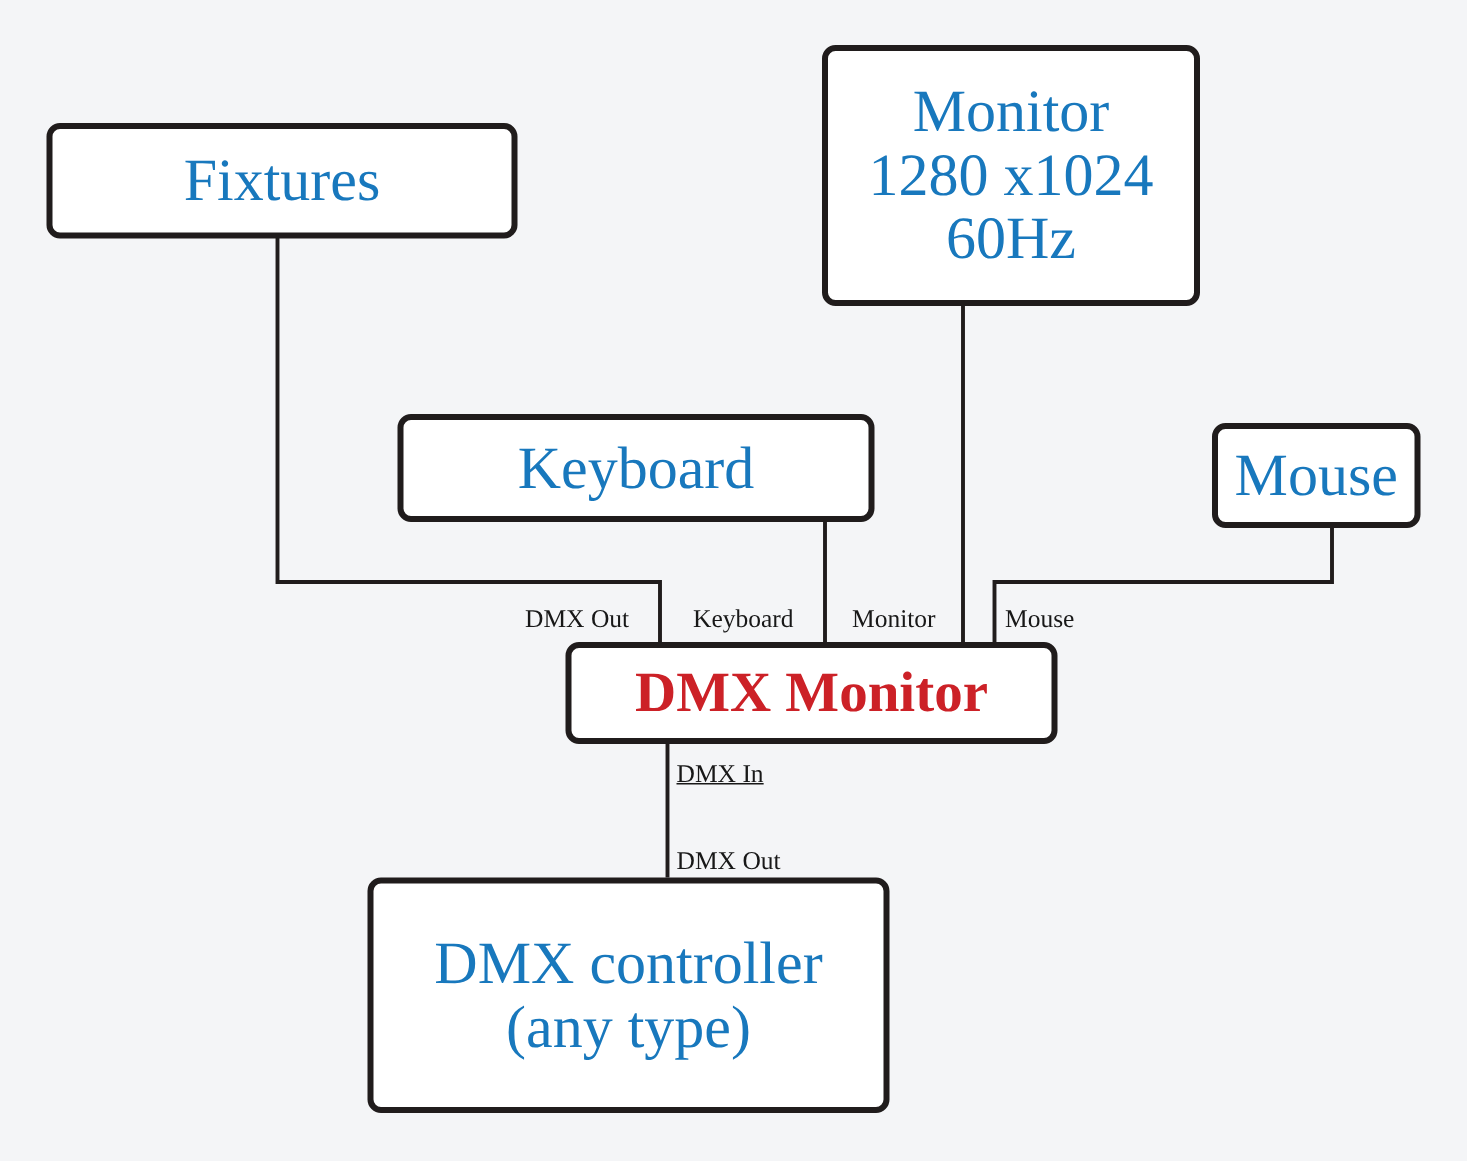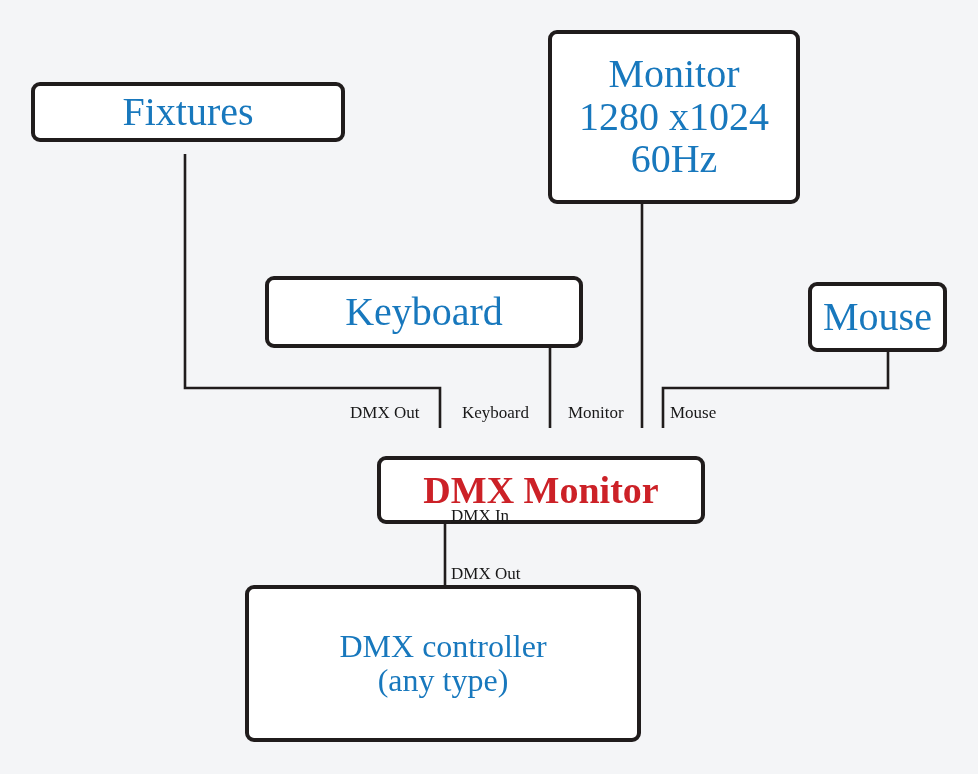--- a/index.html
+++ b/index.html
@@ -40,21 +40,20 @@
     color: #1878bd;
     font-family: "Liberation Serif", serif;
     font-weight: normal;
     line-height: 1.06;
     white-space: pre-line;
     z-index: 3;
   }
   .node-box.emphasis {
     color: #cc2127;
     font-weight: bold;
-    margin-top: 28px;
   }
   .port-label {
     position: absolute;
     color: #181818;
     font-family: "Liberation Serif", serif;
     font-size: 17px;
     line-height: 1;
     white-space: nowrap;
     z-index: 4;
   }
@@ -68,28 +67,28 @@
     <g id="connectors" fill="none" stroke="#201c1c" stroke-width="2.6" stroke-linecap="butt" stroke-linejoin="miter">
         <path d="M 185 154 L 185 388 L 440 388 L 440 428"></path>
         <path d="M 550 348 L 550 428"></path>
         <path d="M 642 204 L 642 428"></path>
         <path d="M 888 352 L 888 388 L 663 388 L 663 428"></path>
         <path d="M 445 496 L 445 585"></path>
       </g>
   </svg>
 
   <div id="nodes-layer">
-      <div class="node-box" style="left: 31px; top: 82px; width: 314px; height: 60px; font-size: 40px; border-color: rgb(32, 28, 28); color: rgb(24, 120, 189);">Fixtures</div>
+      <div class="node-box" style="left: 31px; top: 82px; width: 314px; height: 77px; font-size: 40px; border-color: rgb(32, 28, 28); color: rgb(24, 120, 189);">Fixtures</div>
       <div class="node-box" style="left: 548px; top: 30px; width: 252px; height: 174px; font-size: 40px; border-color: rgb(32, 28, 28); color: rgb(24, 120, 189);">Monitor
 1280 x1024
 60Hz</div>
       <div class="node-box" style="left: 265px; top: 276px; width: 318px; height: 72px; font-size: 40px; border-color: rgb(32, 28, 28); color: rgb(24, 120, 189);">Keyboard</div>
       <div class="node-box" style="left: 808px; top: 282px; width: 139px; height: 70px; font-size: 40px; border-color: rgb(32, 28, 28); color: rgb(24, 120, 189);">Mouse</div>
       <div class="node-box emphasis" style="left: 377px; top: 428px; width: 328px; height: 68px; font-size: 38px; border-color: rgb(32, 28, 28); color: rgb(204, 33, 39);">DMX Monitor</div>
-      <div class="node-box" style="left: 245px; top: 585px; width: 396px; height: 157px; font-size: 32px; border-color: rgb(32, 28, 28); color: rgb(24, 120, 189);">DMX controller
+      <div class="node-box" style="left: 245px; top: 585px; width: 348px; height: 157px; font-size: 40px; border-color: rgb(32, 28, 28); color: rgb(24, 120, 189);">DMX controller
 (any type)</div>
     </div>
   <div id="labels-layer">
       <span class="port-label" style="left: 350px; top: 404px; color: rgb(24, 24, 24);">DMX Out</span>
       <span class="port-label" style="left: 462px; top: 404px; color: rgb(24, 24, 24);">Keyboard</span>
       <span class="port-label" style="left: 568px; top: 404px; color: rgb(24, 24, 24);">Monitor</span>
       <span class="port-label" style="left: 670px; top: 404px; color: rgb(24, 24, 24);">Mouse</span>
       <span class="port-label" style="left: 451px; top: 507px; color: rgb(24, 24, 24); text-decoration: underline;">DMX In</span>
       <span class="port-label" style="left: 451px; top: 565px; color: rgb(24, 24, 24);">DMX Out</span>
     </div>

